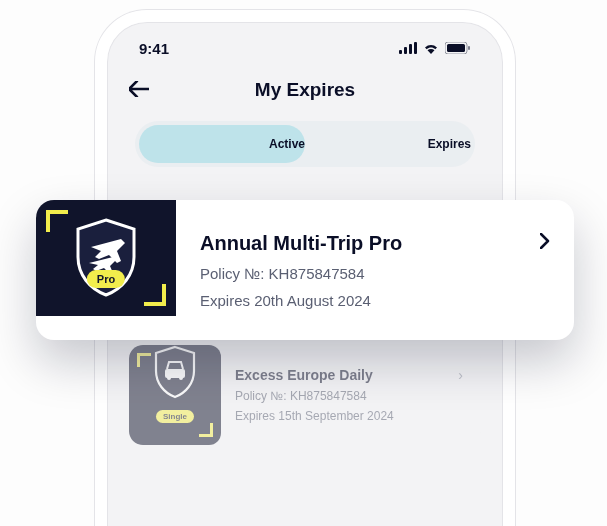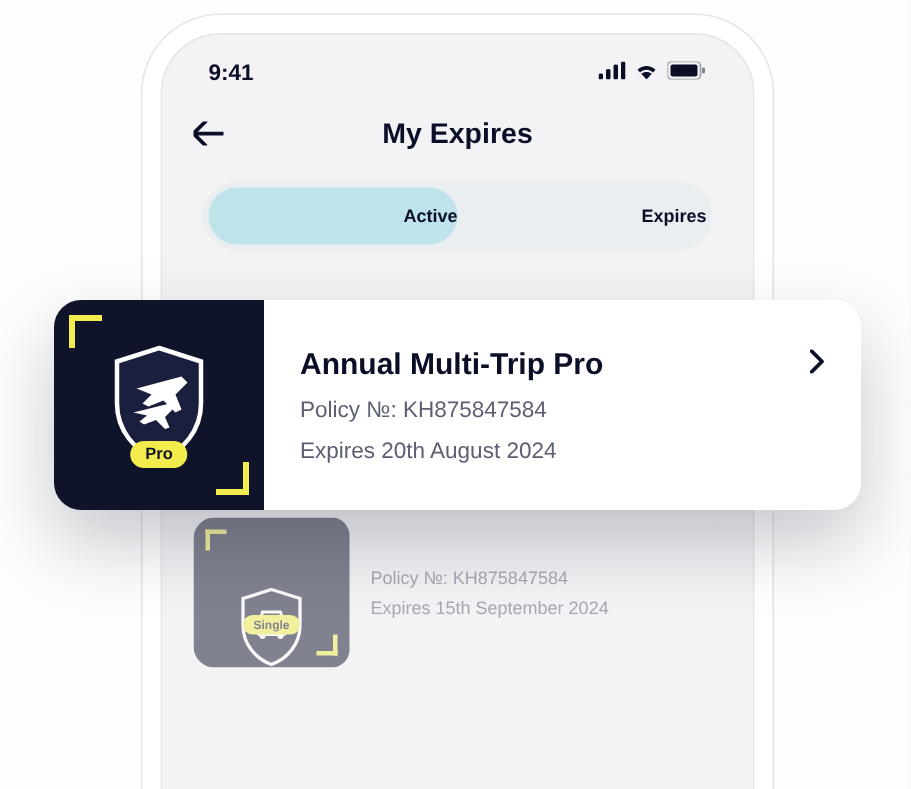--- a/index.html
+++ b/index.html
@@ -77,28 +77,28 @@
     .card {
       display: flex;
       align-items: stretch;
       background: #f3f3f5;
       border-radius: 14px;
       overflow: hidden;
       gap: 14px;
       opacity: 0.5;
     }
     .card-icon {
-      width: 104px;
+      width: 92px;
       height: 100px;
       background: #10142b;
       border-radius: 12px;
       position: relative;
       flex-shrink: 0;
       display: flex;
-      align-items: flex-end;
+      align-items: flex-start;
       justify-content: center;
     }
     .corner { position: absolute; width: 14px; height: 14px; }
     .corner.tl { top: 8px; left: 8px; border-top: 3px solid #f2ed4c; border-left: 3px solid #f2ed4c; }
     .corner.br { bottom: 8px; right: 8px; border-bottom: 3px solid #f2ed4c; border-right: 3px solid #f2ed4c; }
     .badge {
       position: absolute;
       bottom: 22px;
       left: 50%;
       transform: translateX(-50%);
@@ -131,21 +131,21 @@
       height: 140px;
       background: #fff;
       border-radius: 18px;
       box-shadow: 0 22px 48px rgba(10,14,39,0.22);
       display: flex;
       align-items: stretch;
       overflow: hidden;
     }
     .float-icon {
       width: 140px;
-      height: 140px;
+      height: 116px;
       background: #10142b;
       position: relative;
       flex-shrink: 0;
       display: flex;
       align-items: center;
       justify-content: center;
     }
     .float-icon .corner { width: 22px; height: 22px; }
     .float-icon .corner.tl { top: 10px; left: 10px; border-width: 4px; }
     .float-icon .corner.br { bottom: 10px; right: 10px; border-width: 4px; }
@@ -217,20 +217,24 @@
         <svg width="46" height="54" viewBox="0 0 46 54">
           <path d="M23 2 L42 8 V26 C42 38 34 48 23 52 C12 48 4 38 4 26 V8 Z" fill="none" stroke="#fff" stroke-width="2.2"></path>
           <rect x="13" y="24" width="20" height="9" rx="2" fill="#fff"></rect>
           <path d="M15 24 L17 17 L29 17 L31 24" fill="none" stroke="#fff" stroke-width="2"></path>
           <circle cx="17" cy="33" r="2" fill="#fff"></circle>
             <circle cx="29" cy="33" r="2" fill="#fff"></circle>
         </svg>
         <div class="badge">Single</div>
       </div>
       <div class="card-body">
+        <div class="card-title-row">
+          <span class="card-title">Excess Europe Daily</span>
+          <span class="chev">›</span>
+        </div>
         <span class="card-sub">Policy №: KH875847584</span>
         <span class="card-sub">Expires 15th September 2024</span>
       </div>
     </div>
   </div>
 </div>
 
 <div class="float-card">
   <div class="float-icon">
     <div class="corner tl"></div>

